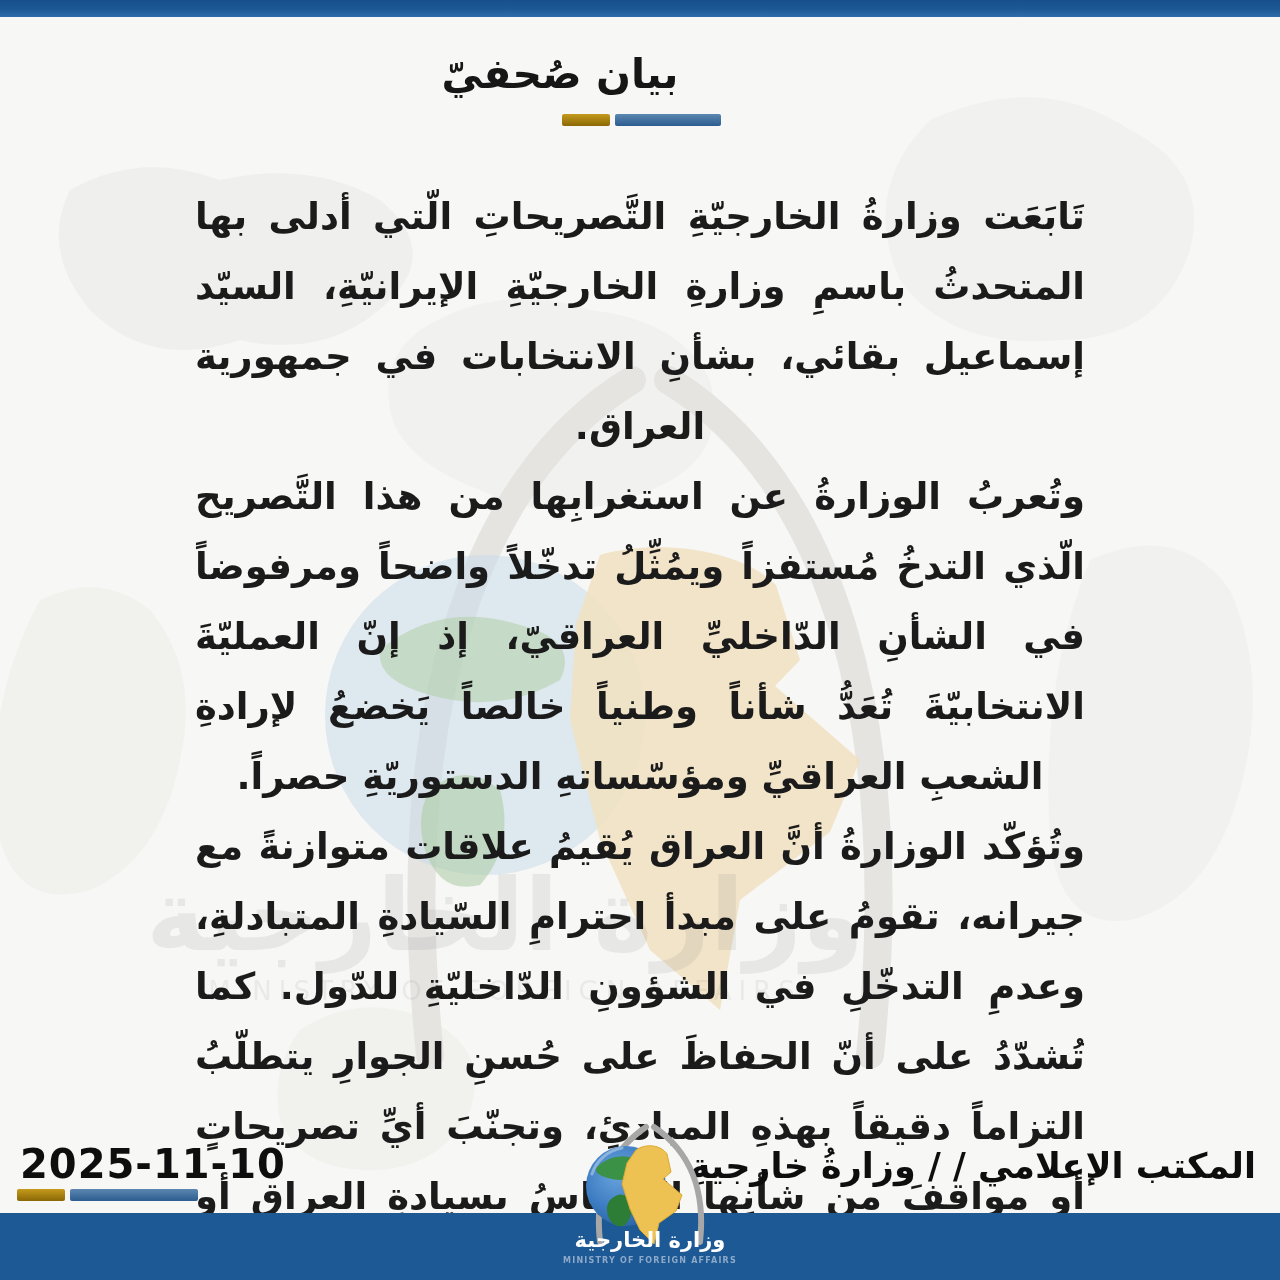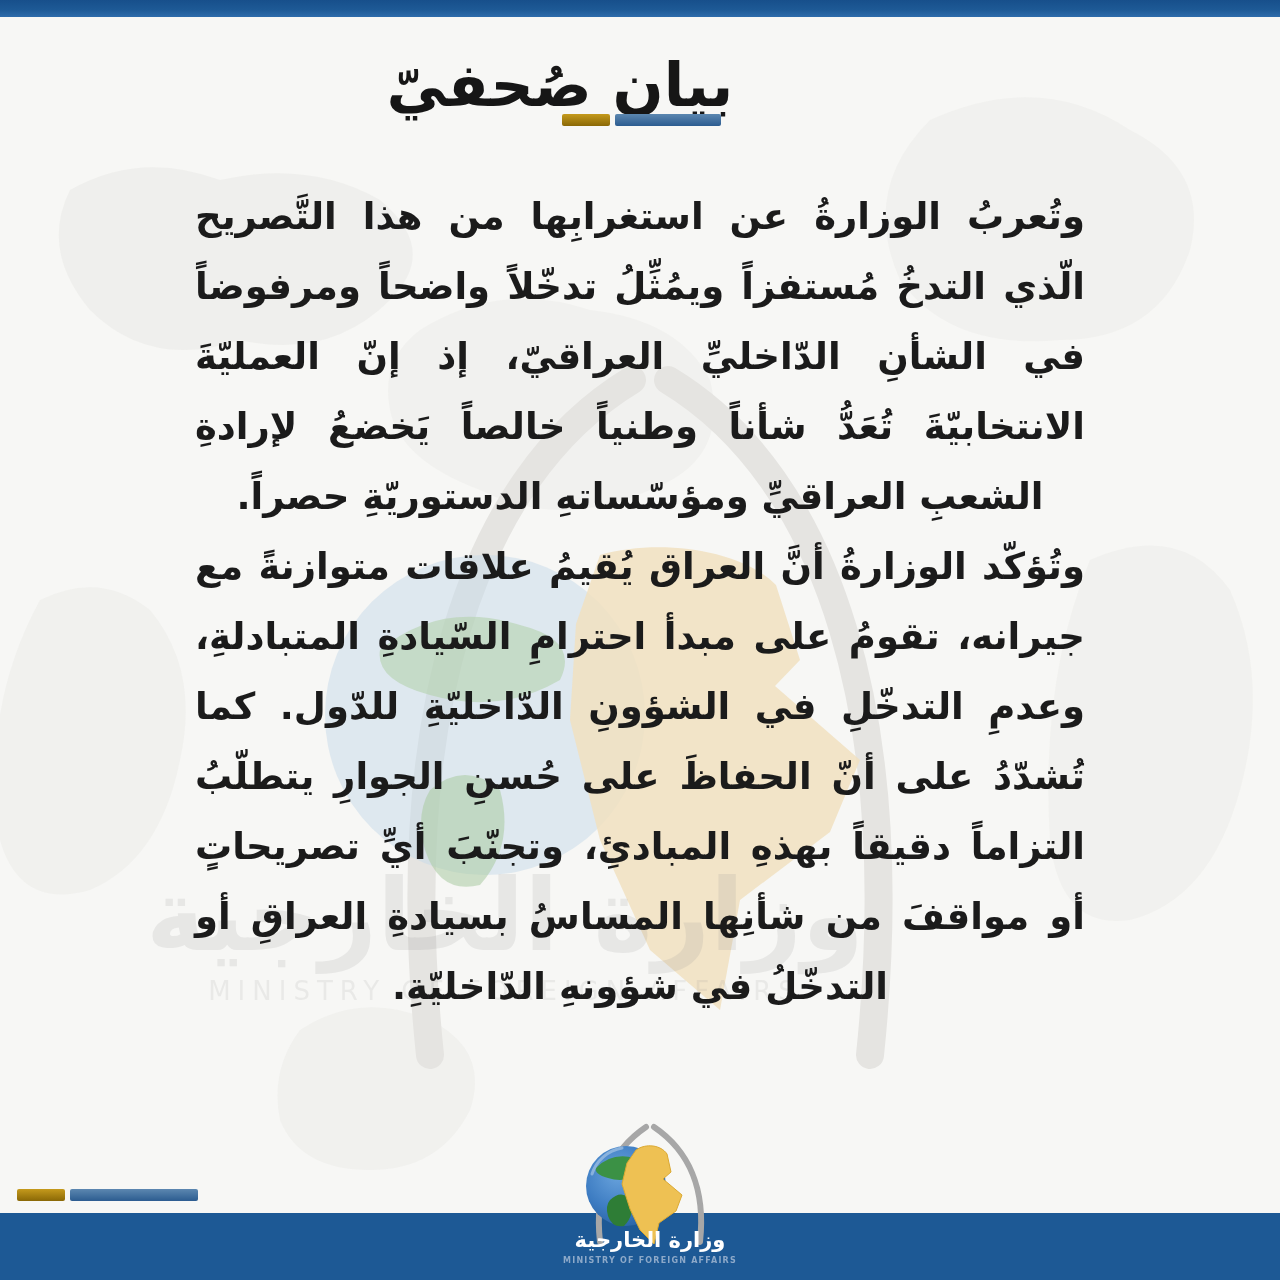--- a/index.html
+++ b/index.html
@@ -19,21 +19,21 @@
   .bottombar {
     position:absolute; top:1213px; left:0; width:1280px; height:67px;
     background:#1d5995;
   }
 
   .watermark { position:absolute; top:0; left:0; pointer-events:none; }
 
   .title {
     position:absolute; top:50px; left:0; width:1120px;
     text-align:center; direction:rtl;
-    font-size:60px; font-weight:700; color:#161616;
+    font-size:41px; font-weight:700; color:#161616;
   }
 
   .accent { position:absolute; display:flex; gap:5px; }
   .accent span { display:block; height:12px; border-radius:2px; }
   .seg-gold  { background:linear-gradient(180deg,#c59a1c 0%, #8a6806 100%); }
   .seg-blue  { background:linear-gradient(180deg,#5c87b0 0%, #2c5c90 100%); }
   .accent-title { left:562px; top:114px; }
   .accent-title .seg-gold { width:48px; }
   .accent-title .seg-blue { width:106px; }
   .accent-date { left:17px; top:1189px; }
@@ -109,30 +109,33 @@
   <div class="topbar"></div>
 
   <h1 class="title">بيان صُحفيّ</h1>
 
   <div class="accent accent-title">
     <span class="seg-gold"></span>
     <span class="seg-blue"></span>
   </div>
 
   <main class="body-text">
+    <p>تَابَعَت وزارةُ الخارجيّةِ التَّصريحاتِ الّتي أدلى بها المتحدثُ باسمِ وزارةِ الخارجيّةِ الإيرانيّةِ، السيّد إسماعيل بقائي، بشأنِ الانتخابات في جمهورية العراق.</p>
     <p>وتُعربُ الوزارةُ عن استغرابِها من هذا التَّصريح الّذي التدخُ مُستفزاً ويمُثِّلُ تدخّلاً واضحاً ومرفوضاً في الشأنِ الدّاخليِّ العراقيّ، إذ إنّ العمليّةَ الانتخابيّةَ تُعَدُّ شأناً وطنياً خالصاً يَخضعُ لإرادةِ الشعبِ العراقيِّ ومؤسّساتهِ الدستوريّةِ حصراً.</p>
     <p>وتُؤكّد الوزارةُ أنَّ العراق يُقيمُ علاقات متوازنةً مع جيرانه، تقومُ على مبدأ احترامِ السّيادةِ المتبادلةِ، وعدمِ التدخّلِ في الشؤونِ الدّاخليّةِ للدّول. كما تُشدّدُ على أنّ الحفاظَ على حُسنِ الجوارِ يتطلّبُ التزاماً دقيقاً بهذهِ المبادئِ، وتجنّبَ أيِّ تصريحاتٍ أو مواقفَ من شأنِها المساسُ بسيادةِ العراقِ أو التدخّلُ في شؤونهِ الدّاخليّةِ.</p>
   </main>
 
+  <div class="date">2025-11-10</div>
 
   <div class="accent accent-date">
     <span class="seg-gold"></span>
     <span class="seg-blue"></span>
   </div>
 
+  <div class="credit">المكتب الإعلامي / / وزارةُ خارجيةِ</div>
 
   <div class="bottombar"></div>
 
   <div class="logo">
     <svg width="160" height="126" viewBox="0 0 160 126">
       <defs>
         <radialGradient id="og" cx="40%" cy="35%" r="75%">
           <stop offset="0%" stop-color="#6aa4dd"></stop>
           <stop offset="60%" stop-color="#3d7cc2"></stop>
           <stop offset="100%" stop-color="#265e9e"></stop>

